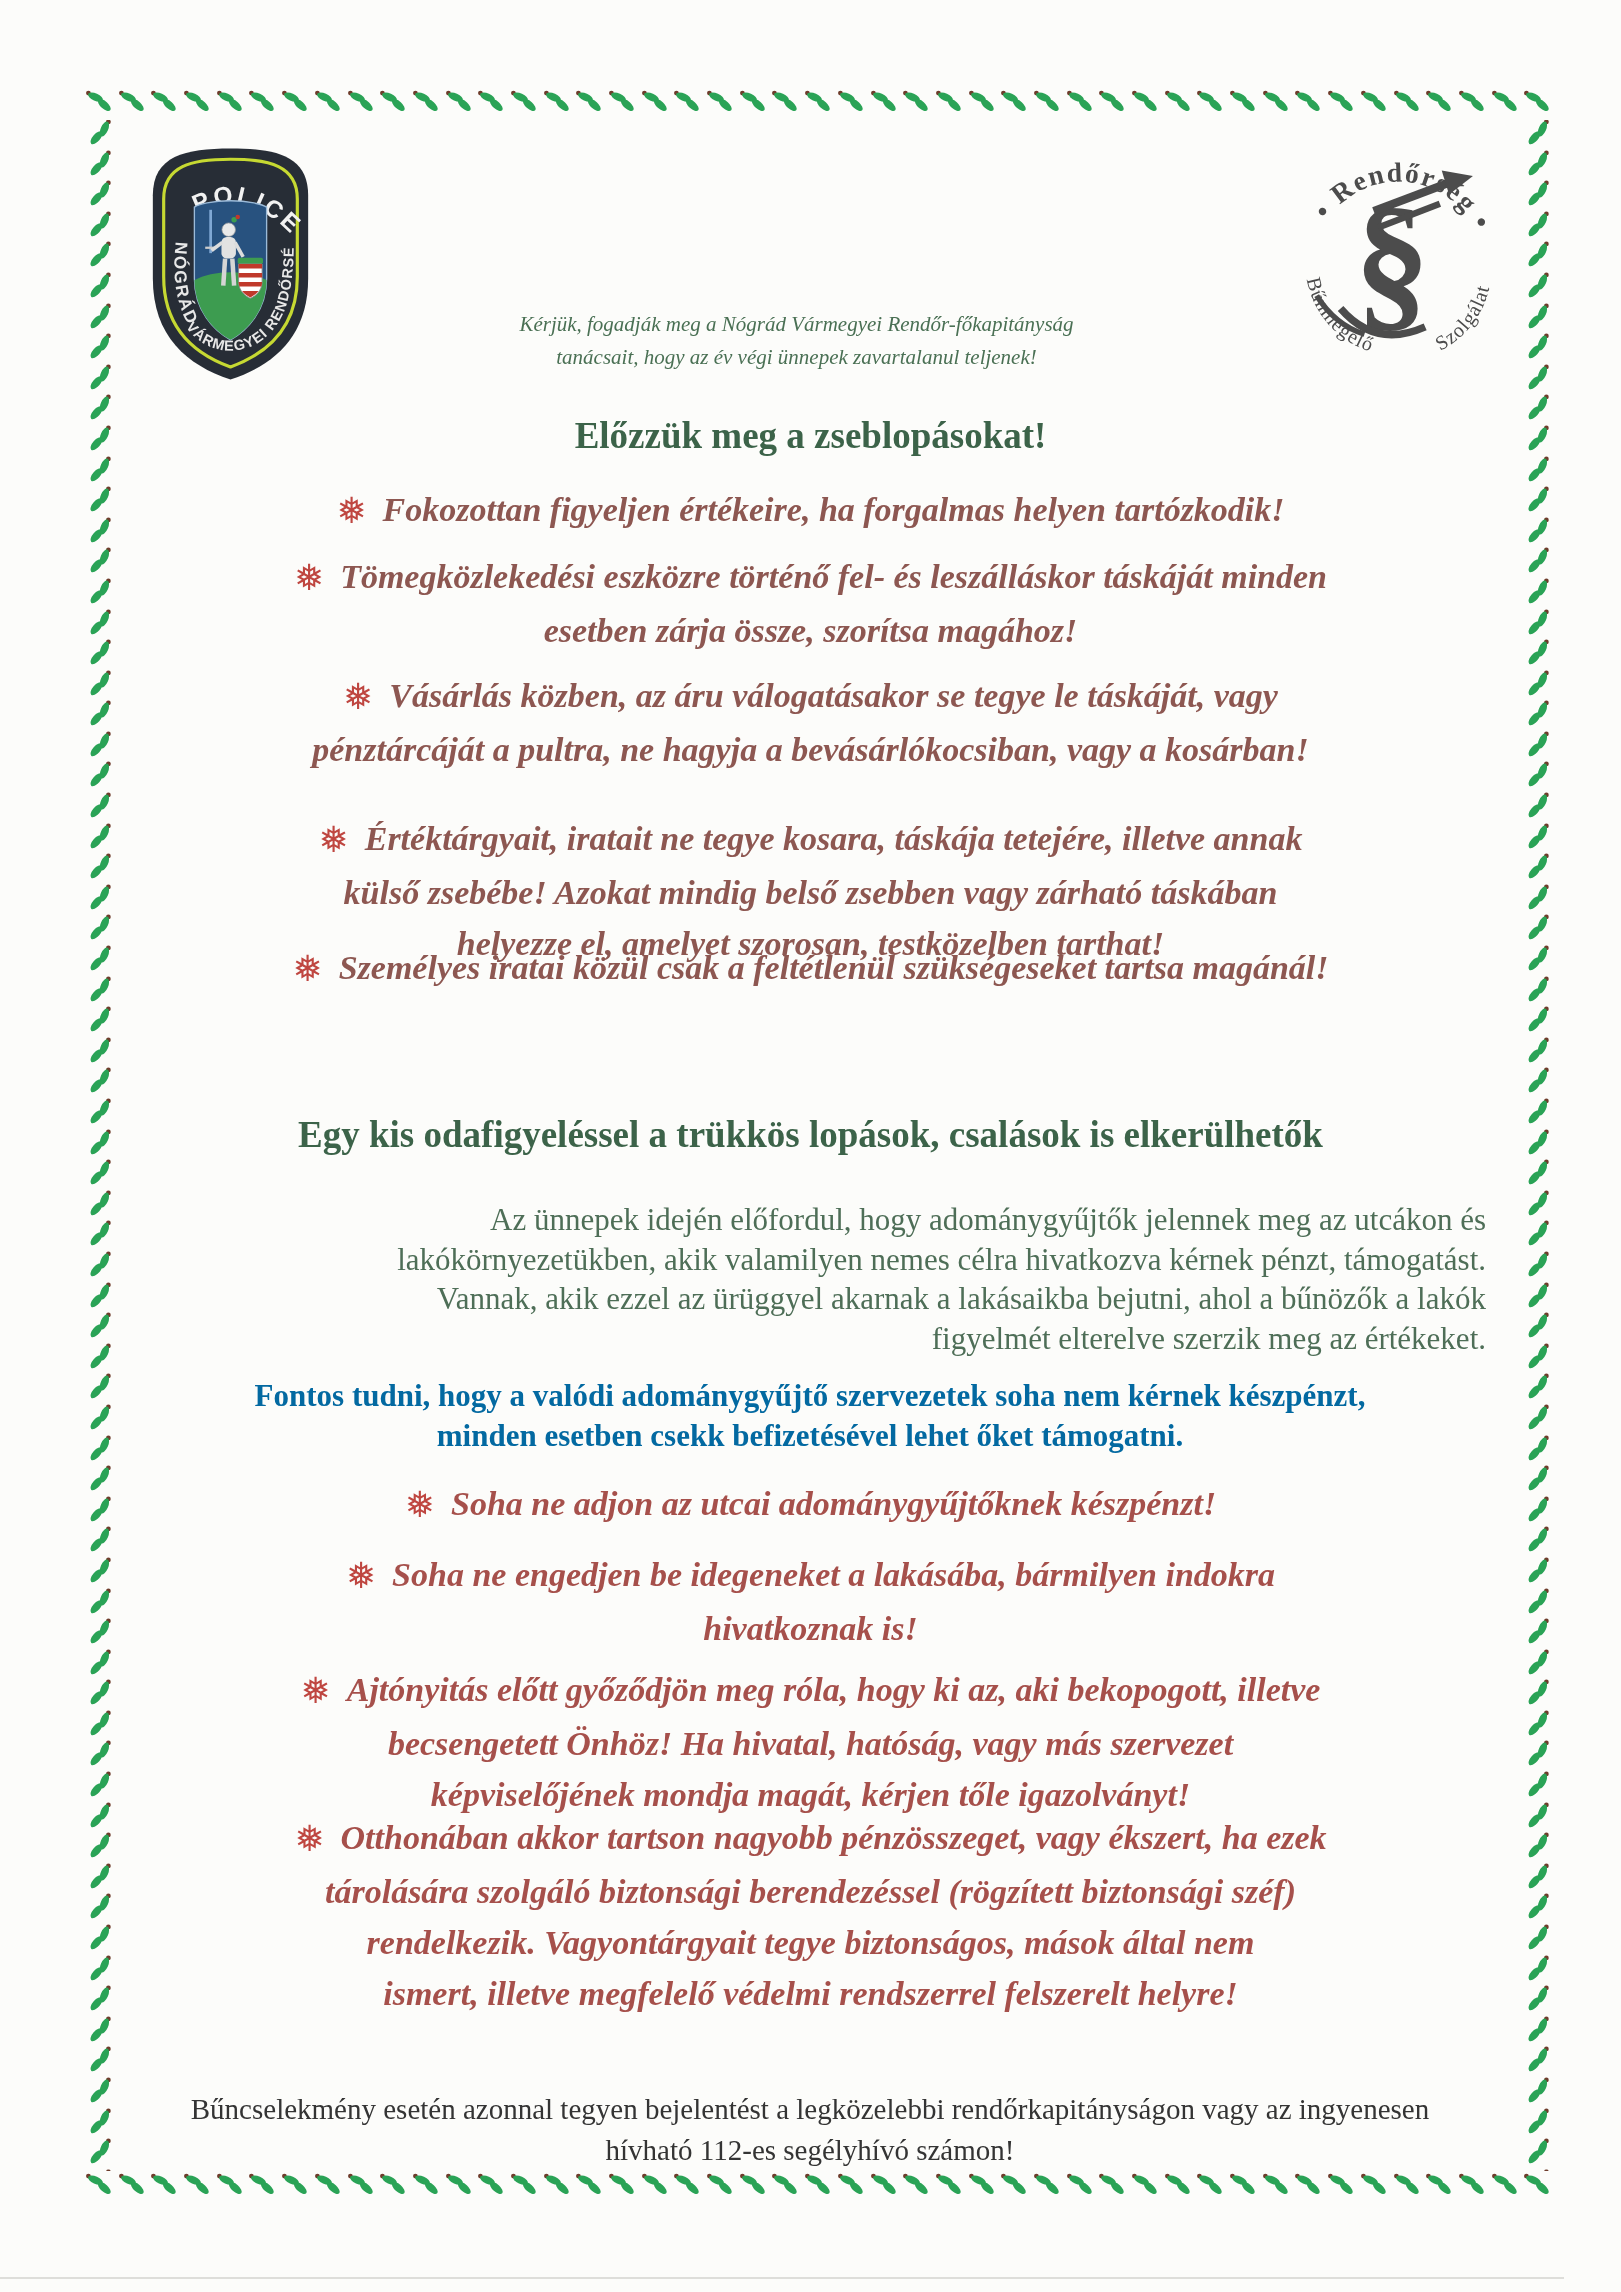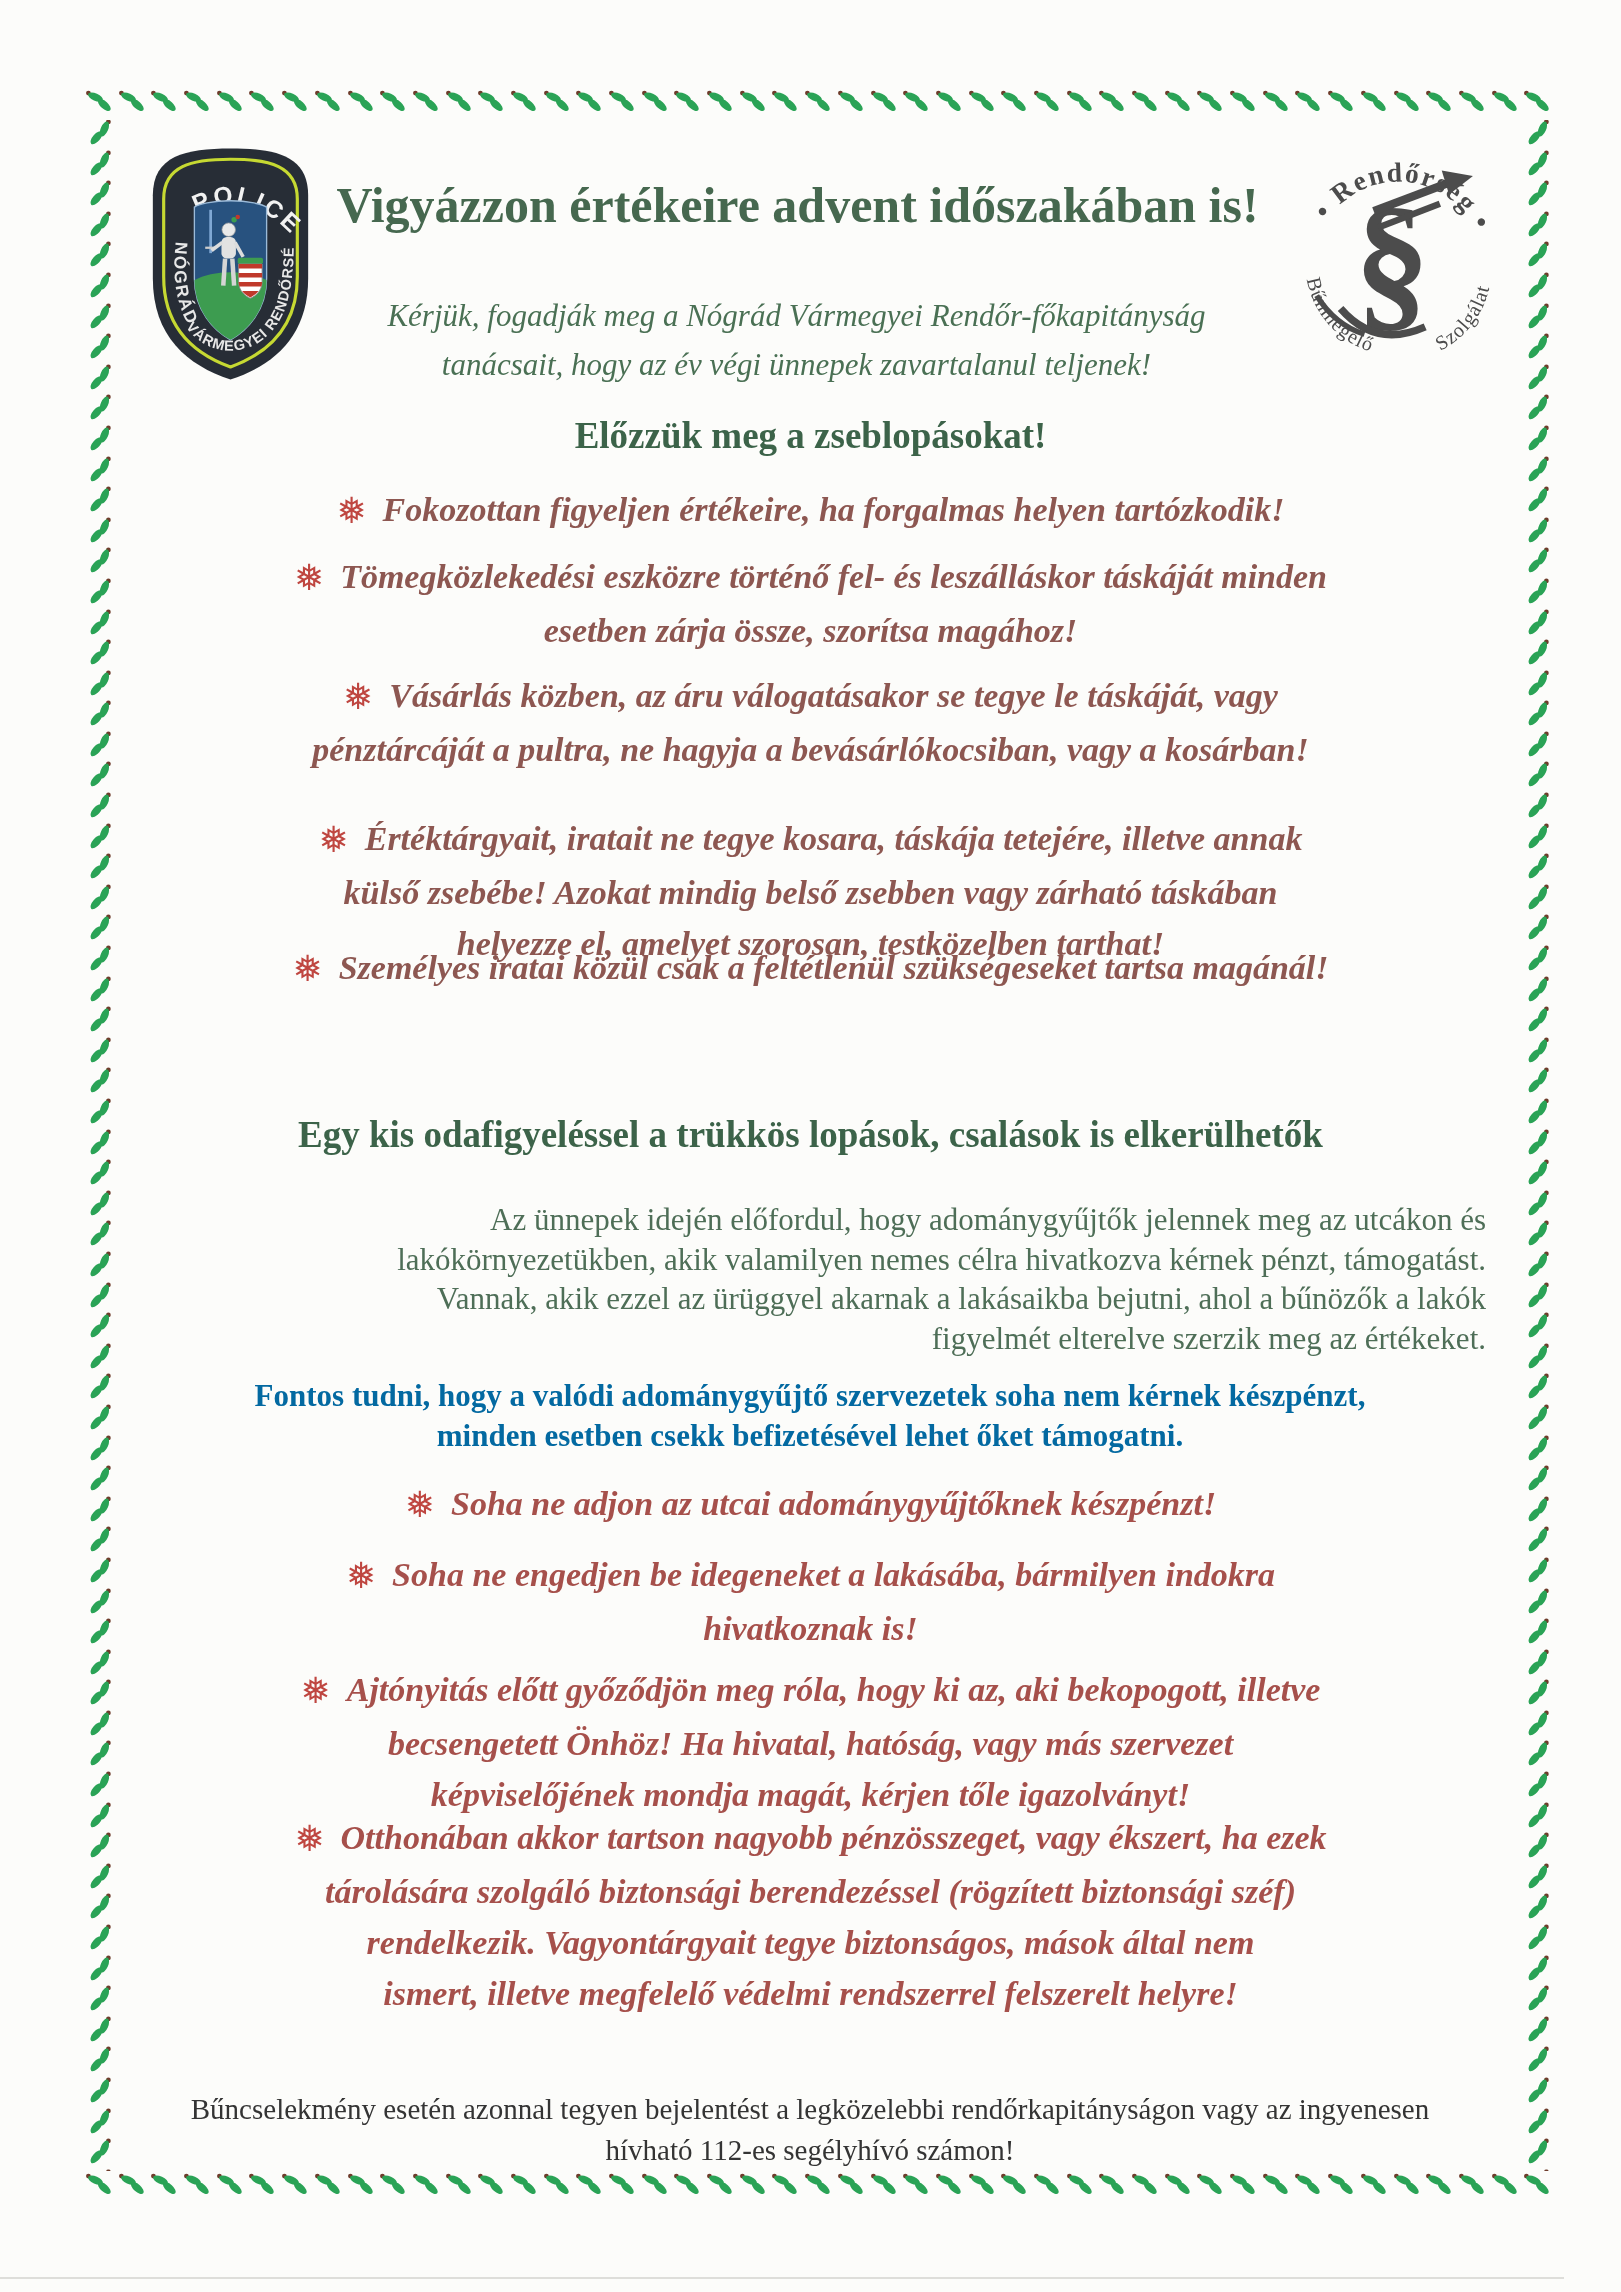--- a/index.html
+++ b/index.html
@@ -24,22 +24,22 @@
 
   
   .badge{position:absolute;left:131px;top:143px;width:199px;height:242px;}
   .prevention-logo{position:absolute;left:1256px;top:118px;width:285px;height:278px;}
 
   .title{
     position:absolute;left:296px;top:176px;width:1003px;
     text-align:center;font-size:50px;font-weight:bold;color:#46684f;
   }
   .subtitle{
-    position:absolute;left:313px;top:292px;width:967px;
-    text-align:center;font-size:31px;font-style:italic;color:#4a7054;
+    position:absolute;left:313px;top:308px;width:967px;
+    text-align:center;font-size:21px;font-style:italic;color:#4a7054;
     line-height:1.58;white-space:pre-line;
   }
 
   
   .sec-heading{
     position:absolute;left:148px;width:1325px;text-align:center;
     font-size:37px;font-weight:bold;color:#3c6349;
   }
   .h1{top:414px;}
   .h2{top:1113px;}
@@ -1279,21 +1279,20 @@
     <text x="148" y="210" text-anchor="middle" font-family="Liberation Serif, serif" font-size="165" font-weight="bold" fill="#4c4c4c">§</text>
     <g stroke="#4c4c4c" fill="#4c4c4c">
       <line x1="128" y1="100" x2="208" y2="70" stroke-width="9"></line>
       <polygon points="202,56 236,62 210,82" stroke="none"></polygon>
       <line x1="133" y1="118" x2="200" y2="92" stroke-width="7"></line>
     </g>
     <path d="M92,206 Q130,250 184,226" fill="none" stroke="#4c4c4c" stroke-width="8"></path>
     <path d="M66,192 Q86,224 118,234" fill="none" stroke="#4c4c4c" stroke-width="6"></path>
   </svg>
 
-  <div class="title">Vigyázzon értékeire advent időszakában is!</div>
   <div class="subtitle">Kérjük, fogadják meg a Nógrád Vármegyei Rendőr-főkapitányság
 tanácsait, hogy az év végi ünnepek zavartalanul teljenek!</div>
 
   <div class="sec-heading h1">Előzzük meg a zseblopásokat!</div>
 
   <div class="bullet g1 b1">
     <span class="flake">❅</span><span class="lines">Fokozottan figyeljen értékeire, ha forgalmas helyen tartózkodik!</span>
   </div>
   <div class="bullet g1 b2">
     <span class="flake">❅</span><span class="lines">Tömegközlekedési eszközre történő fel- és leszálláskor táskáját minden

